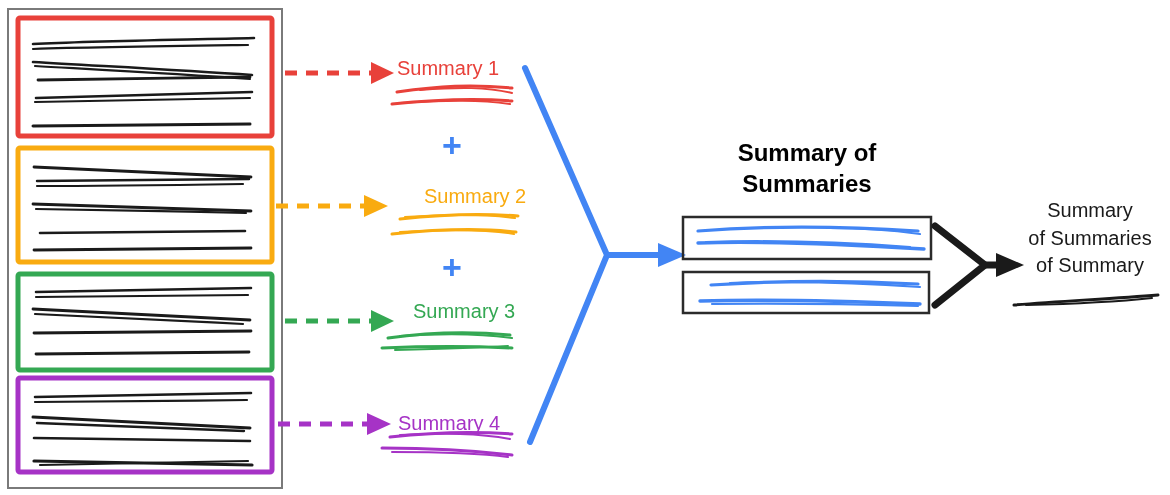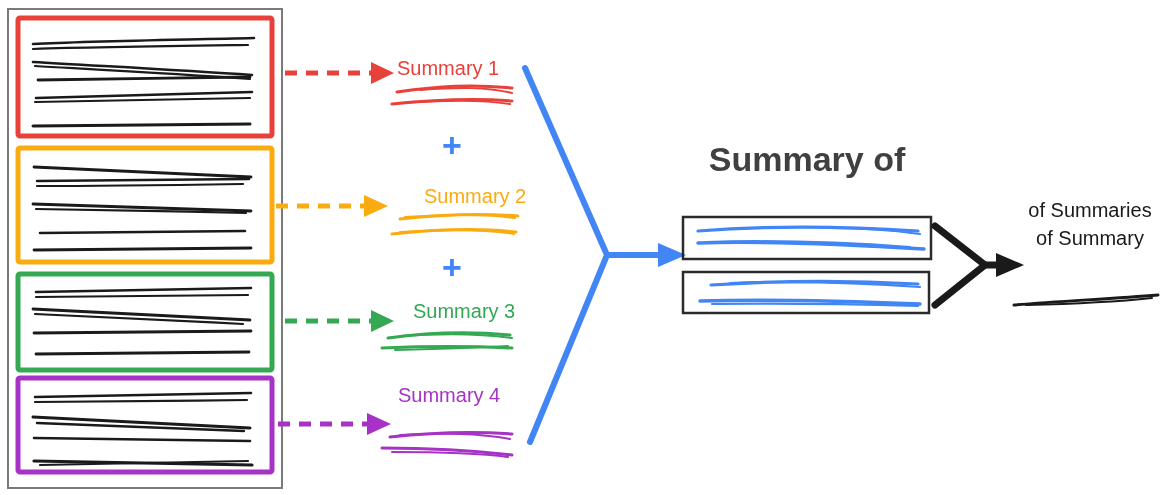--- a/index.html
+++ b/index.html
@@ -81,22 +81,22 @@
   .plus-sym {
     position: absolute;
     color: #4285f4;
     font-size: 34px;
     font-weight: 700;
     font-family: "Liberation Sans", sans-serif;
     line-height: 1;
   }
   .sos-title {
     position: absolute;
-    color: #404040;
-    font-size: 34px;
+    color: #000000;
+    font-size: 24px;
     font-weight: 700;
     text-align: center;
     line-height: 1.28;
     font-family: "Liberation Sans", sans-serif;
   }
   .final-title {
     position: absolute;
     color: #1a1a1a;
     font-size: 20px;
     font-weight: 400;
@@ -233,27 +233,29 @@
       <path class="sq" stroke="#1a1a1a" stroke-width="2.0" d="M1026 305 C1070 304 1115 302 1152 298"></path>
     </g>
   </svg>
 
   <div class="lbl sum-label" style="left:397px; top:57px; color:#e8413a;">Summary 1</div>
 
   <div class="lbl sum-label" style="left:400px; top:185px; color:#f9ab10;margin-left:24px;">Summary 2</div>
 
   <div class="lbl sum-label" style="left:413px; top:300px; color:#34a853;">Summary 3</div>
 
-  <div class="lbl sum-label" style="left:398px; top:384px; color:#a633c6;">Summary 4</div>
+  <div class="lbl sum-label" style="left:398px; top:412px; color:#a633c6;">Summary 4</div>
 
   <div class="plus-sym" style="left:442px; top:128px;">+</div>
   <div class="plus-sym" style="left:442px; top:250px;">+</div>
 
   <div class="sos-title" style="left:683px; top:138px; width:248px;">
     <div>Summary of</div>
+    <div>Summaries</div>
   </div>
 
   <div class="final-title" style="left:1014px; top:197px; width:152px;">
+    <div>Summary</div>
     <div>of Summaries</div>
     <div>of Summary</div>
   </div>
 
 </div>
 
 </body></html>

